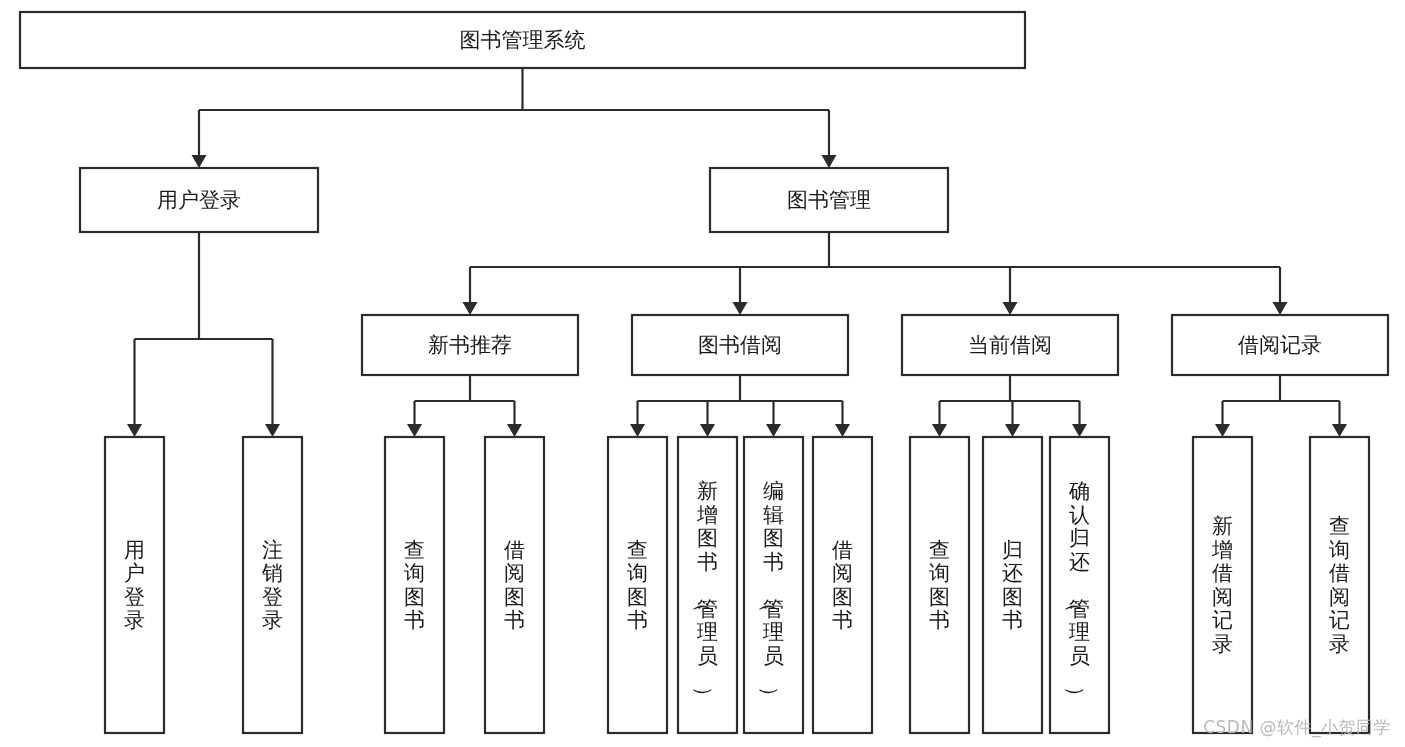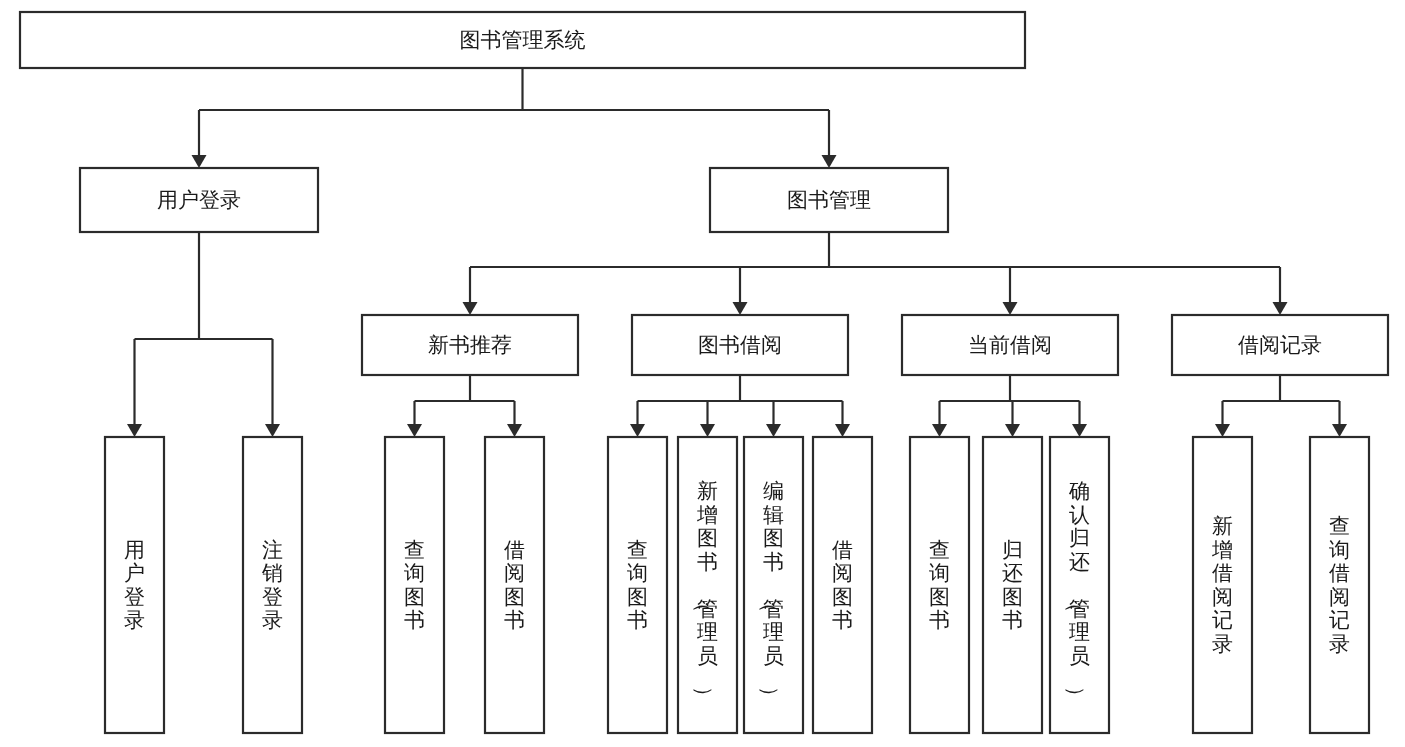--- a/index.html
+++ b/index.html
@@ -216,13 +216,14 @@
         <g>
           <rect x="1193" y="437" width="59" height="296" class="node-box"></rect>
           <text x="1222.5" class="leaf-label-v"><tspan x="1222.5" y="533.3">新</tspan><tspan x="1222.5" y="556.8">增</tspan><tspan x="1222.5" y="580.3">借</tspan><tspan x="1222.5" y="603.8">阅</tspan><tspan x="1222.5" y="627.3">记</tspan><tspan x="1222.5" y="650.8">录</tspan></text>
         </g>
         <g>
           <rect x="1310" y="437" width="59" height="296" class="node-box"></rect>
           <text x="1339.5" class="leaf-label-v"><tspan x="1339.5" y="533.3">查</tspan><tspan x="1339.5" y="556.8">询</tspan><tspan x="1339.5" y="580.3">借</tspan><tspan x="1339.5" y="603.8">阅</tspan><tspan x="1339.5" y="627.3">记</tspan><tspan x="1339.5" y="650.8">录</tspan></text>
         </g>
       </g>
   </svg>
+  <div class="watermark">CSDN @软件_小贺同学</div>
 </div>
 
 </body></html>

